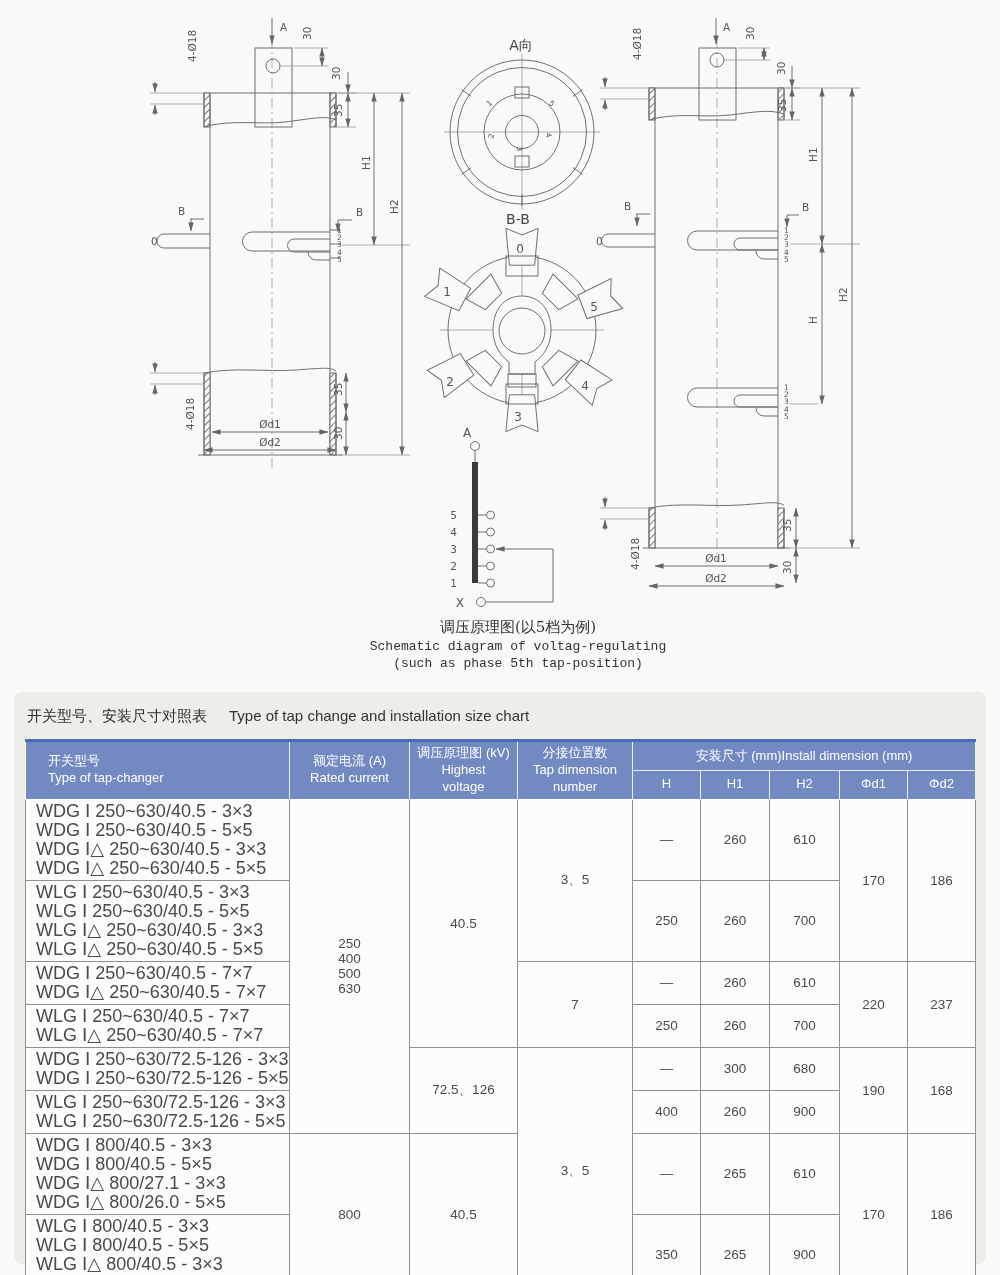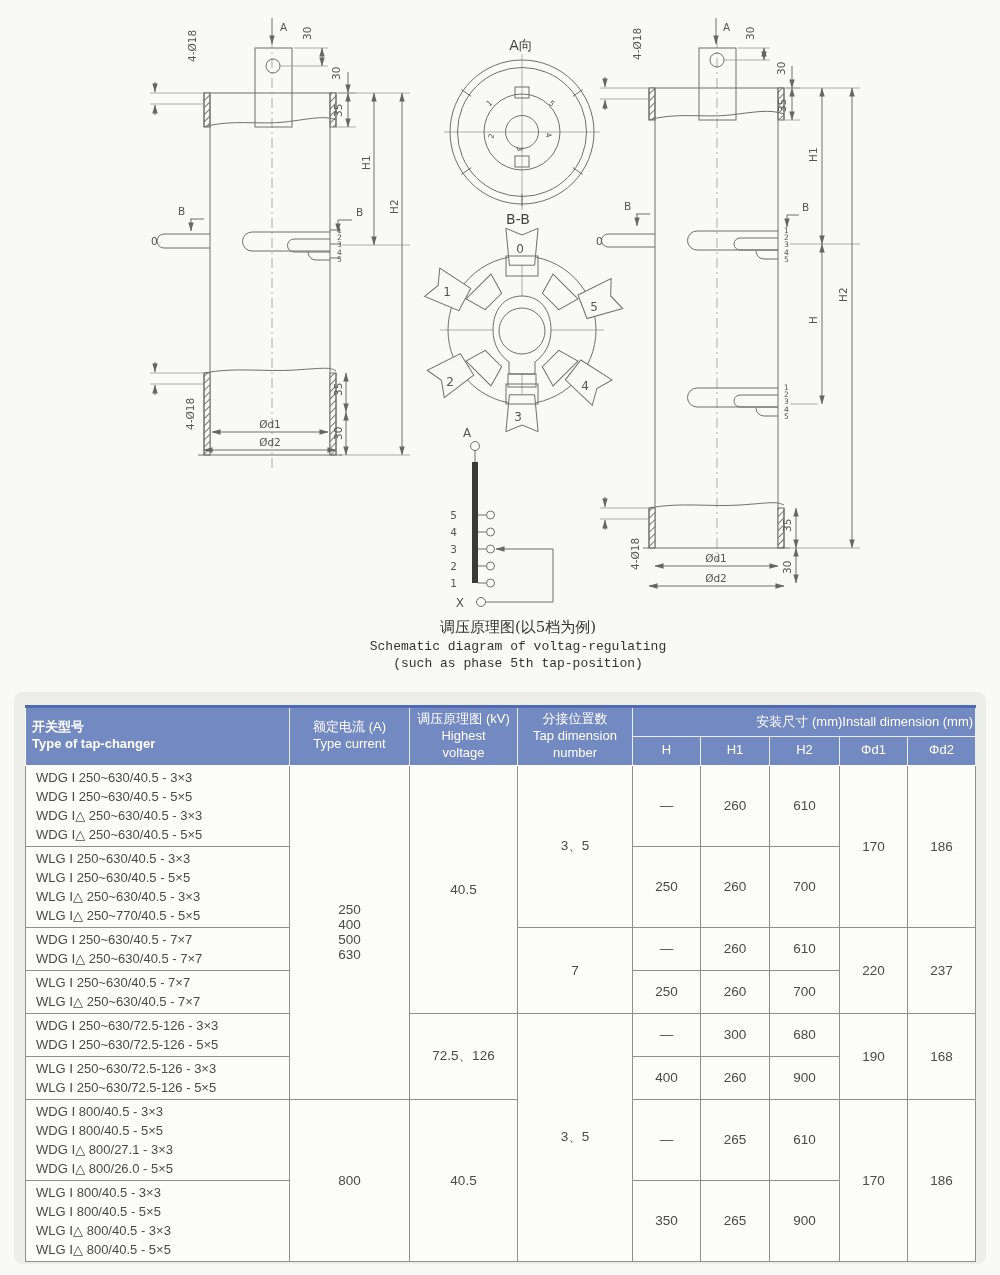--- a/index.html
+++ b/index.html
@@ -20,26 +20,26 @@
   svg .capen{font-size:13px;font-family:"Liberation Mono","DejaVu Sans Mono",monospace;fill:#333;}
 
   .panel{position:absolute;left:14px;top:692px;width:972px;height:572px;
          background:#ededea;border-radius:8px;}
   .panel-title{padding:15px 0 0 13px;font-size:15px;color:#2f2f2f;}
   .panel-title .en{margin-left:22px;color:#333;}
   table.spec{border-collapse:collapse;table-layout:fixed;width:950px;margin:13px 0 0 11px;
              background:#fcfcfb;border:1px solid #7d7d7d;border-top:3px solid #4e6ab2;}
   table.spec th{background:#7389c2;color:#fff;font-weight:normal;font-size:13px;
                 border:1px solid rgba(255,255,255,.85);line-height:1.3;padding:3px 2px;text-align:center;}
-  table.spec th.th-model{text-align:left;padding-left:6px;font-weight:bold;}
+  table.spec th.th-model{text-align:left;padding-left:22px;}
   table.spec td{border:1px solid #8f8f8f;font-size:13.5px;color:#4a4a4a;text-align:center;
                 vertical-align:middle;padding:0 2px;}
-  table.spec td.model{text-align:left;padding:2px 4px 2px 10px;line-height:19px;font-size:13px;white-space:nowrap;}
+  table.spec td.model{text-align:left;padding:2px 4px 2px 10px;line-height:19px;font-size:18px;white-space:nowrap;}
   tr.r4 td.model{height:74px;} tr.r2 td.model{height:36px;}
-  .install-head{display:flex;justify-content:flex-end;align-items:center;}
+  .install-head{display:flex;justify-content:center;align-items:center;}
 </style>
 </head>
 <body>
 
 <div class="page">
 
 <svg class="draw" width="1000" height="690" viewBox="0 0 1000 690">
   <defs>
     <marker id="ar" viewBox="0 0 10 6" markerWidth="9" markerHeight="6" refX="9.5" refY="3" orient="auto-start-reverse">
       <path d="M0,0L10,3L0,6Z" fill="#666"></path>
@@ -305,41 +305,44 @@
     <text class="dim" transform="rotate(-90 791 574)" x="791" y="574">30</text>
     <line class="ln" x1="655" y1="566" x2="778" y2="566" marker-start="url(#ar)" marker-end="url(#ar)"></line>
     <text class="dim tc" x="716" y="562">Ød1</text>
     <line class="ln" x1="649" y1="586" x2="784" y2="586" marker-start="url(#ar)" marker-end="url(#ar)"></line>
     <text class="dim tc" x="716" y="582">Ød2</text>
     <text class="dim" transform="rotate(-90 639 570)" x="639" y="570">4-Ø18</text>
   </g>
 </svg>
 
 <div class="panel">
+  <div class="panel-title">
+    <span>开关型号、安装尺寸对照表</span><span class="en">Type of tap change and installation size chart</span>
+  </div>
   <table class="spec">
     <colgroup>
       <col style="width:264px">
           <col style="width:120px">
           <col style="width:108px">
           <col style="width:115px">
       <col style="width:68px">
           <col style="width:69px">
           <col style="width:70px">
           <col style="width:68px">
           <col style="width:68px">
     </colgroup>
     <thead>
       <tr>
         <th class="th-model" rowspan="2">
           <div>开关型号</div>
           <div>Type of tap-changer</div>
         </th>
         <th rowspan="2">
           <div>额定电流 (A)</div>
-          <div>Type current</div>
+          <div>Rated current</div>
         </th>
         <th rowspan="2">
           <div>调压原理图 (kV)</div>
           <div>Highest</div>
           <div>voltage</div>
         </th>
         <th rowspan="2">
           <div>分接位置数</div>
           <div>Tap dimension</div>
           <div>number</div>
@@ -379,21 +382,21 @@
         <td>260</td>
         <td>610</td>
         <td rowspan="2">170</td>
         <td rowspan="2">186</td>
       </tr>
       <tr class="r4">
         <td class="model">
           <div>WLG Ⅰ 250~630/40.5 - 3×3</div>
           <div>WLG Ⅰ 250~630/40.5 - 5×5</div>
           <div>WLG Ⅰ△ 250~630/40.5 - 3×3</div>
-          <div>WLG Ⅰ△ 250~770/40.5 - 5×5</div>
+          <div>WLG Ⅰ△ 250~630/40.5 - 5×5</div>
         </td>
         <td>250</td>
         <td>260</td>
         <td>700</td>
       </tr>
       <tr class="r2">
         <td class="model">
           <div>WDG Ⅰ 250~630/40.5 - 7×7</div>
           <div>WDG Ⅰ△ 250~630/40.5 - 7×7</div>
         </td>

